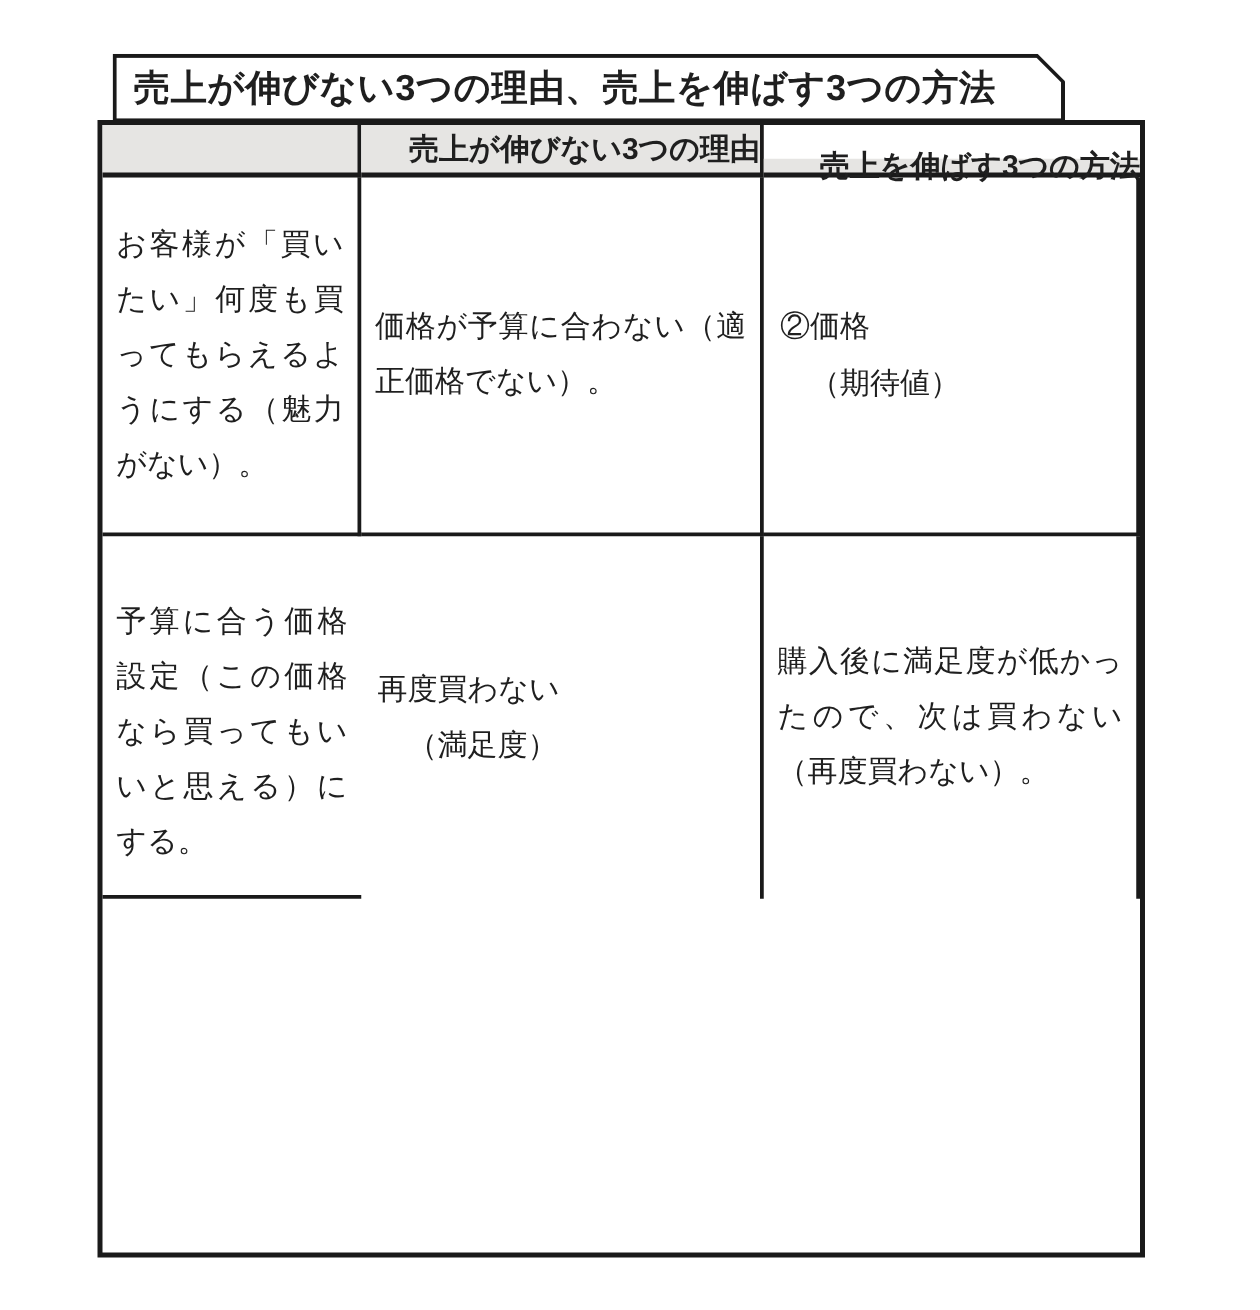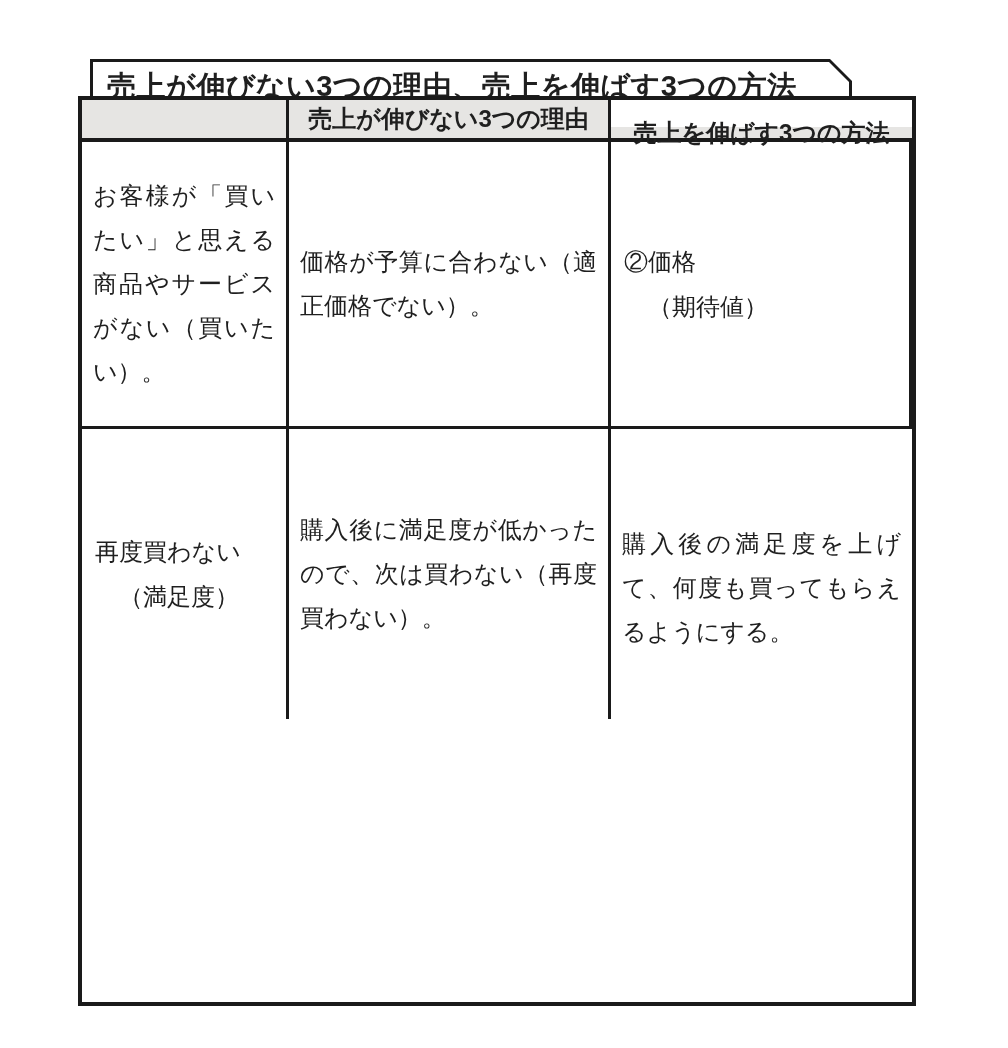--- a/index.html
+++ b/index.html
@@ -19,21 +19,20 @@
 
   
   .title-box {
     position: absolute;
     left: 90px;
     top: 43px;
     width: 762px;
     height: 55px;
     background: #1a1a1a; 
     clip-path: polygon(0 0, calc(100% - 22px) 0, 100% 22px, 100% 100%, 0 100%);
-    margin-top: 16px;
   }
   .title-box-inner {
     position: absolute;
     left: 3px;
     top: 3px;
     right: 3px;
     bottom: 3px;
     background: #ffffff;
     clip-path: polygon(0 0, calc(100% - 20px) 0, 100% 20px, 100% 100%, 0 100%);
     display: flex;
@@ -66,21 +65,21 @@
     border-bottom: 3px solid #1a1a1a;
     display: flex;
     align-items: center;
   }
   .cell.last-col { border-right: none; margin-top: 27px; }
   .cell.last-row { border-bottom: none; }
 
   .head {
     background: #e6e5e3;
     border-bottom-width: 4px;
-    justify-content: center;
+    justify-content: flex-end;
     align-items: center;
   }
   .head .head-text {
     font-size: 24px;
     font-weight: 600;
     letter-spacing: 0px;
     white-space: nowrap;
   }
 
   .label-cell .label-text {
@@ -120,36 +119,36 @@
       <span class="head-text"></span>
     </div>
     <div class="cell head">
       <span class="head-text">売上が伸びない3つの理由</span>
     </div>
     <div class="cell head last-col">
       <span class="head-text">売上を伸ばす3つの方法</span>
     </div>
 
     <div class="cell body-cell">
-      <span class="body-text">お客様が「買いたい」と思える商品やサービスがない（買いたい）。</span>
+      <span class="body-text">お客様が「買いたい」何度も買ってもらえるようにする（魅力がない）。</span>
     </div>
 
     <div class="cell body-cell">
       <span class="body-text">価格が予算に合わない（適正価格でない）。</span>
     </div>
     <div class="cell label-cell">
       <span class="label-text">②価格
 （期待値）</span>
     </div>
+    <div class="cell body-cell last-col">
+      <span class="body-text">予算に合う価格設定（この価格なら買ってもいいと思える）にする。</span>
+    </div>
 
     <div class="cell label-cell last-row">
       <span class="label-text">再度買わない
 （満足度）</span>
     </div>
     <div class="cell body-cell last-row">
       <span class="body-text">購入後に満足度が低かったので、次は買わない（再度買わない）。</span>
     </div>
-    <div class="cell body-cell last-col last-row">
-      <span class="body-text">購入後の満足度を上げて、何度も買ってもらえるようにする。</span>
-    </div>
 
   </div>
 </div>
 
 </body></html>

